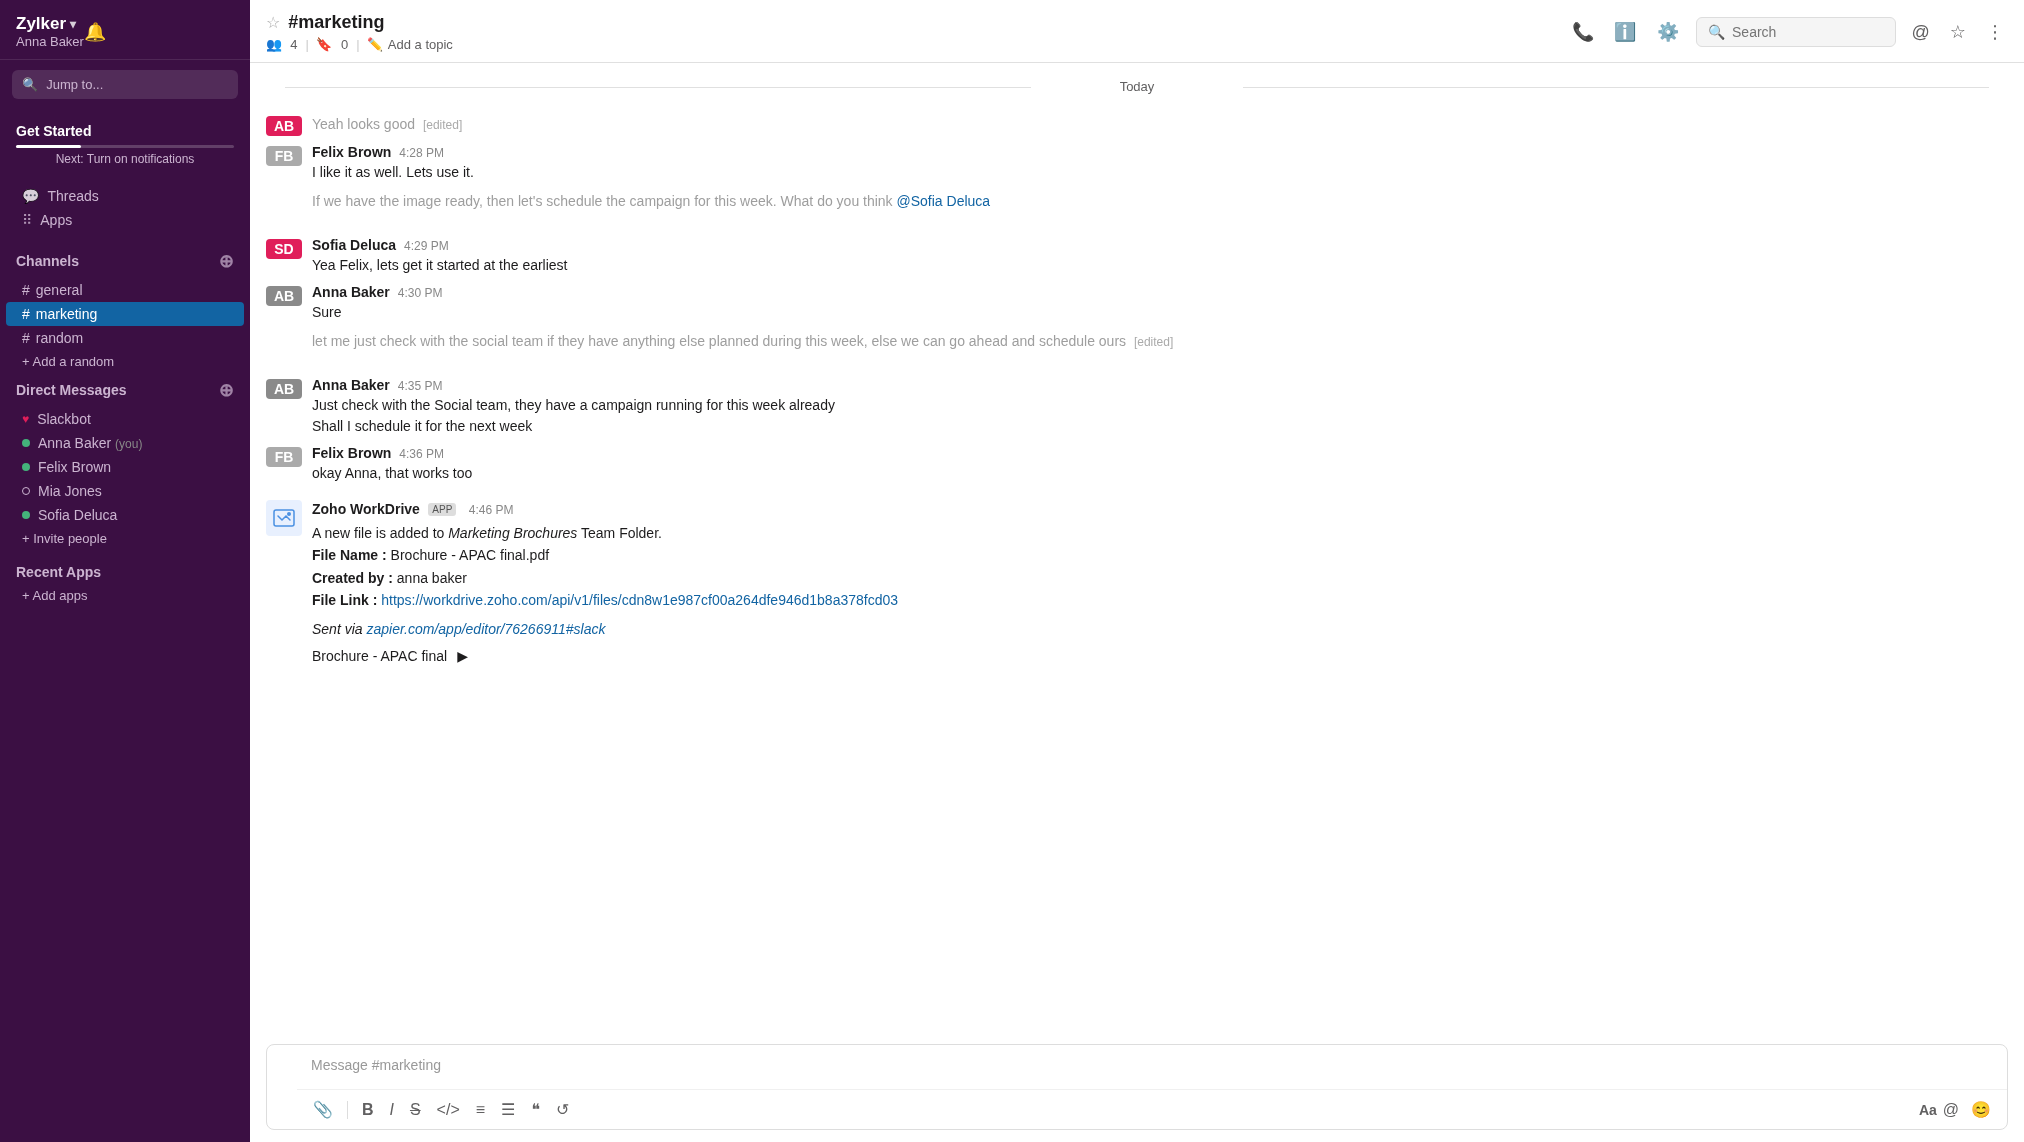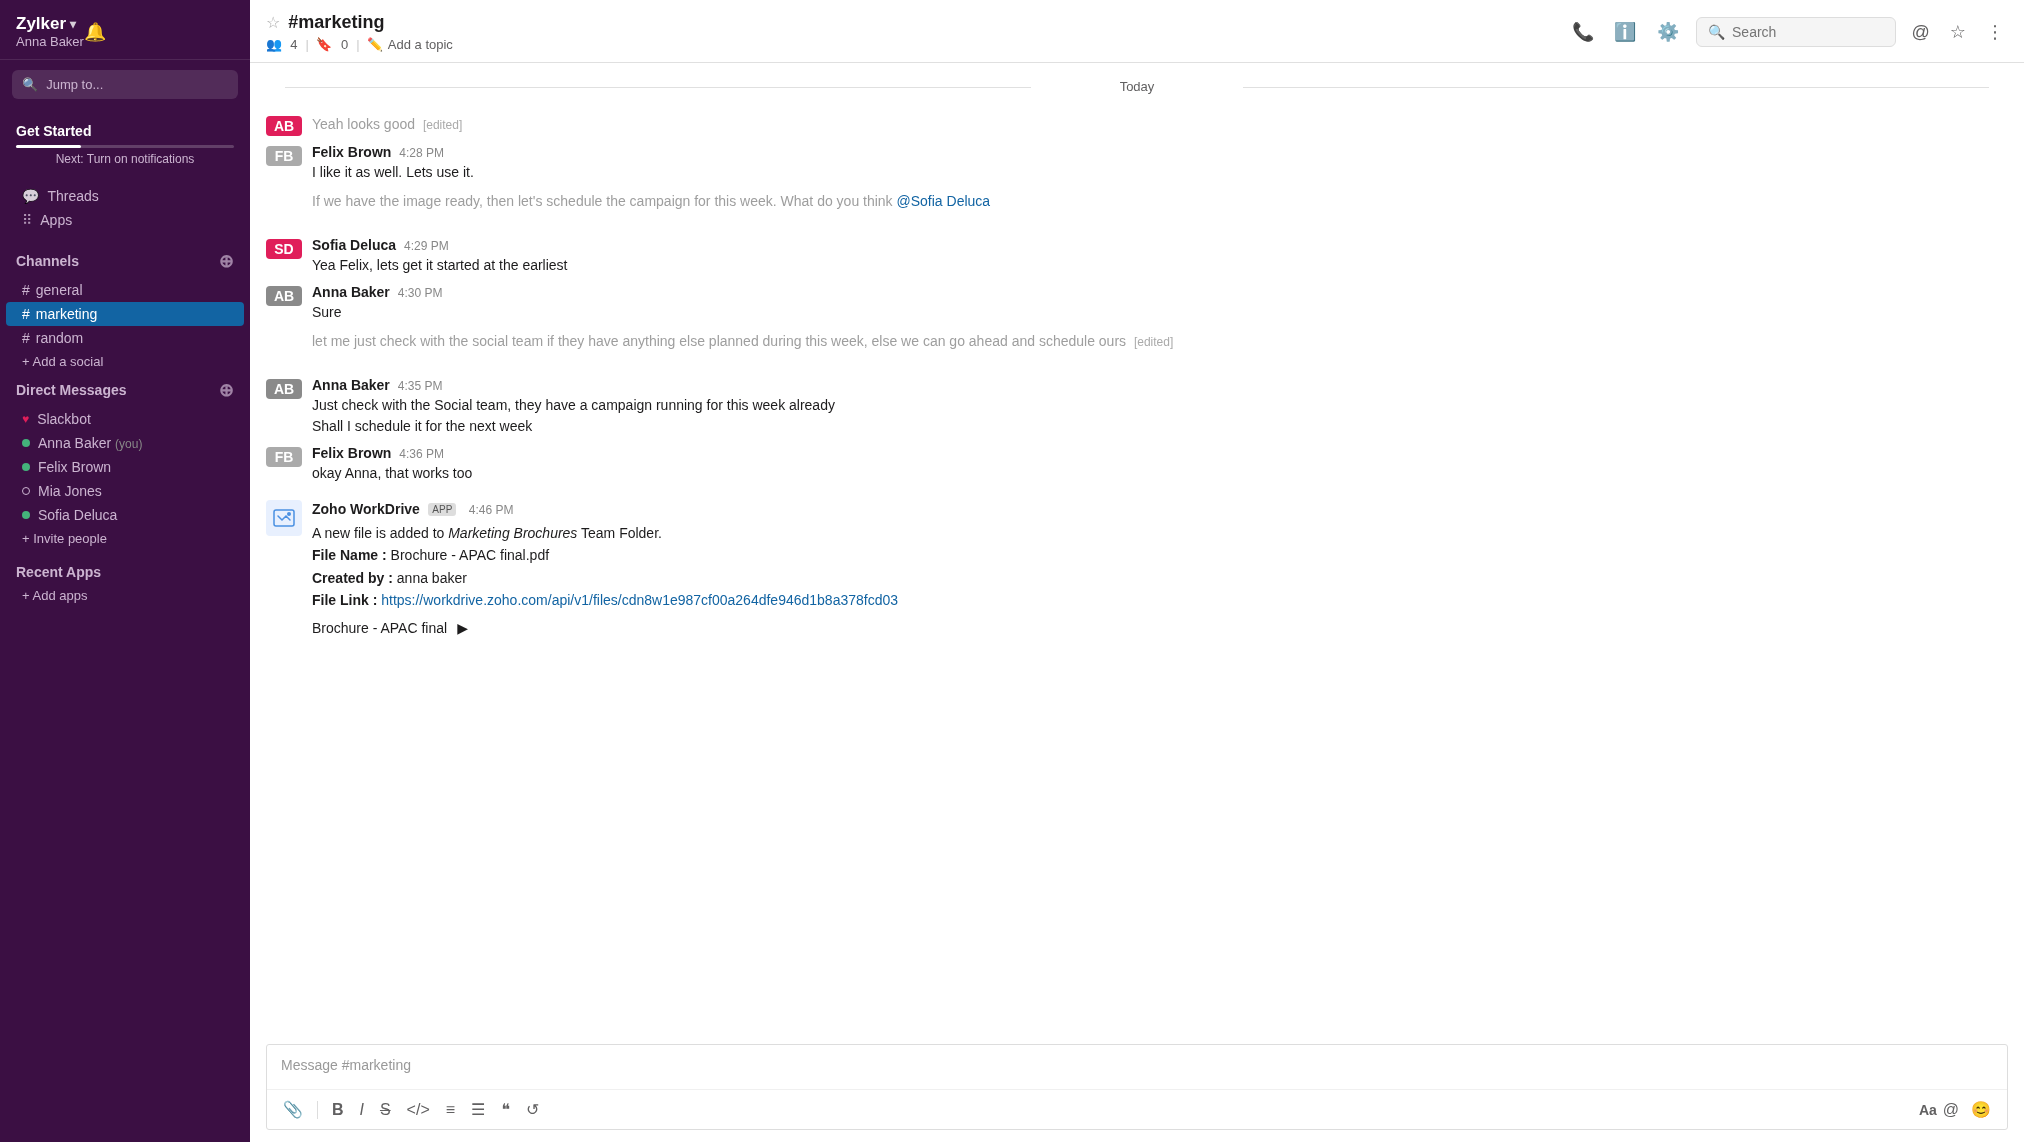--- a/index.html
+++ b/index.html
@@ -267,23 +267,24 @@
     .bot-time { font-size: 12px; color: #888; margin-left: 8px; }
     .bot-text { font-size: 14px; color: #1d1c1d; margin-top: 4px; line-height: 1.6; }
     .bot-text strong { font-weight: 700; }
     .bot-text a { color: #1264a3; text-decoration: none; }
     .bot-text .italic { font-style: italic; }
     .brochure-link { font-size: 14px; color: #1d1c1d; margin-top: 8px; display: flex; align-items: center; gap: 10px; cursor: pointer; }
 
     
     .message-input-area {
       border: 1px solid #ddd;
-      border-radius: 3px;
+      border-radius: 8px;
       margin: 8px 16px 12px;
       background: #fff;
+      padding-left: 30px;
     }
     .message-input-field {
       padding: 12px 14px;
       font-size: 14px;
       color: #999;
       min-height: 44px;
       cursor: text;
     }
     .message-toolbar {
       display: flex;
@@ -355,21 +356,21 @@
   </div>
   <div class="channel-item active">
     <span>#</span>
     <span>marketing</span>
   </div>
   <div class="channel-item">
     <span>#</span>
     <span>random</span>
   </div>
   <div class="add-link">
-    <span>+ Add a social</span>
+    <span>+ Add a random</span>
   </div>
 
   <div class="section-header">
     <span>Direct Messages</span>
     <span class="add-btn">⊕</span>
   </div>
   <div class="dm-item">
     <span class="heart-icon">♥</span>
     <span>Slackbot</span>
   </div>
@@ -532,20 +533,23 @@
         <div>
           <span class="bot-name">Zoho WorkDrive</span>
           <span class="bot-badge">APP</span>
           <span class="bot-time">4:46 PM</span>
         </div>
         <div class="bot-text">
           <span>A new file is added to </span><span class="italic">Marketing Brochures</span><span> Team Folder.</span><br>
           <strong>File Name :</strong> <span>Brochure - APAC final.pdf</span><br>
           <strong>Created by :</strong> <span>anna baker</span><br>
           <strong>File Link :</strong> <a href="#">https://workdrive.zoho.com/api/v1/files/cdn8w1e987cf00a264dfe946d1b8a378fcd03</a>
+        </div>
+        <div class="bot-text" style="margin-top:6px;">
+          <em>Sent via <a href="#">zapier.com/app/editor/76266911#slack</a></em>
         </div>
         <div class="brochure-link">
           <span>Brochure - APAC final</span>
           <span>▶</span>
         </div>
       </div>
     </div>
   </div>
 
   <div class="message-input-area">

